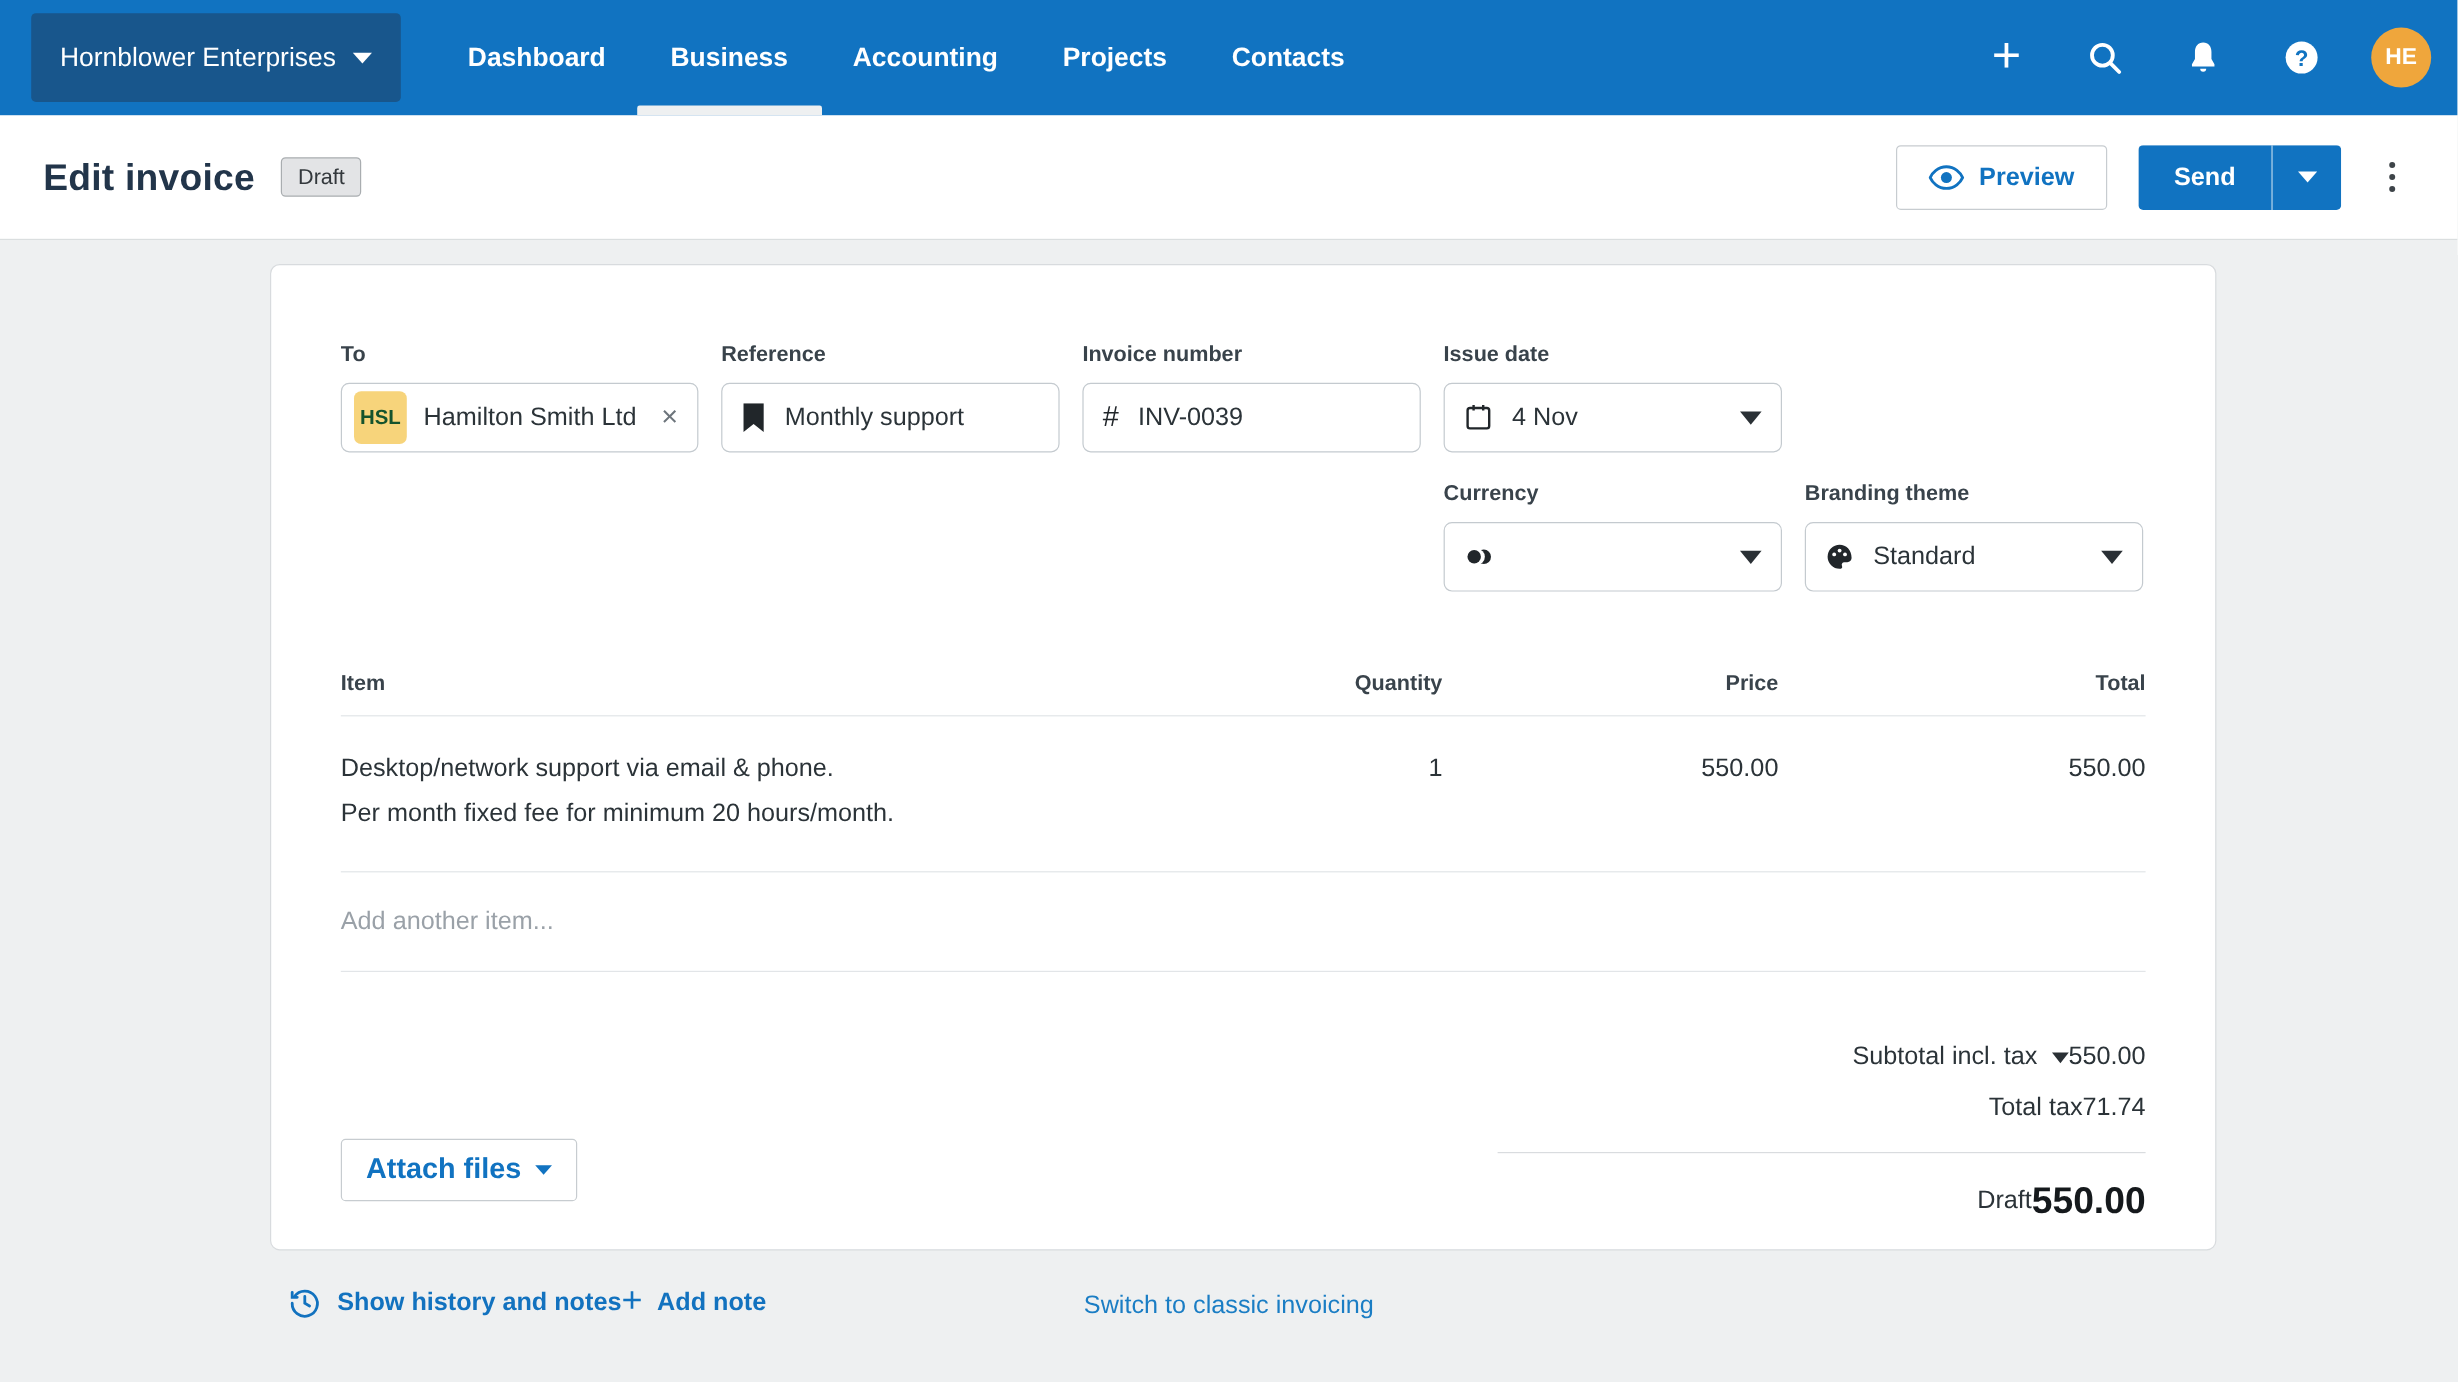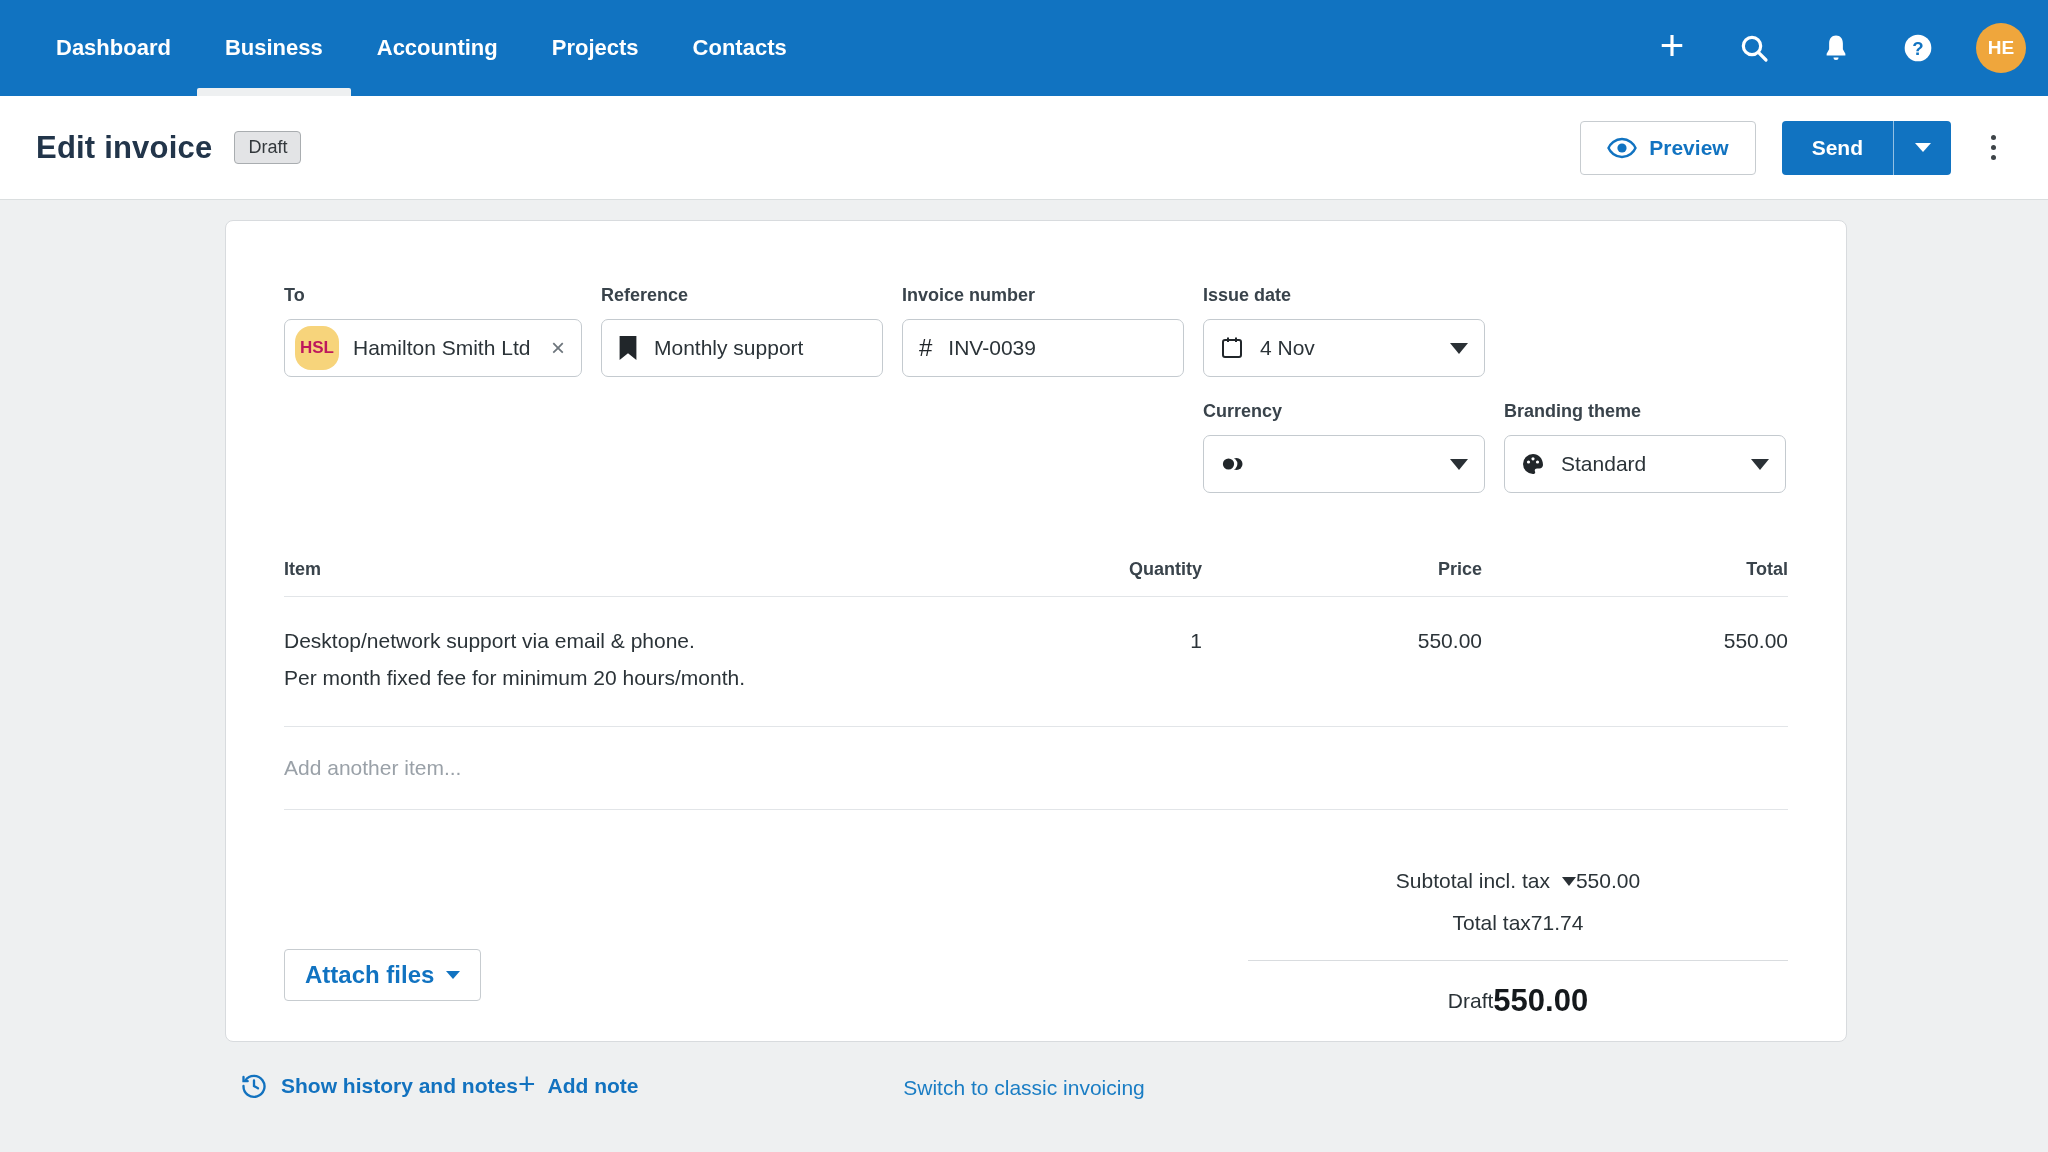--- a/index.html
+++ b/index.html
@@ -40,41 +40,41 @@
   
   .main { flex:1; position:relative; }
   .card { position:absolute; left:225px; top:20px; width:1622px; height:822px; background:#fff; border:1px solid #d8dbde;
           border-radius:8px; padding:64px 58px 0 58px; }
 
   .fields-grid { display:grid; grid-template-columns:298px 282px 282px 282px 282px; column-gap:19px; }
   .field label { display:block; font-size:18px; font-weight:700; color:#39434b; margin-bottom:13px; }
   .field-box { height:58px; border:1px solid #c4cacf; border-radius:7px; background:#fff; display:flex; align-items:center;
                padding:0 16px; font-size:21px; color:#2b3338; cursor:text; }
   .field-box .val { white-space:nowrap; }
-  .contact-chip { width:44px; height:44px; border-radius:16px; background:#f7d47b; color:#be185d; font-weight:700; font-size:17px;
+  .contact-chip { width:44px; height:44px; border-radius:6px; background:#f7d47b; color:#14532d; font-weight:700; font-size:17px;
                   display:flex; align-items:center; justify-content:center; margin:0 14px 0 -6px; flex-shrink:0; }
   .remove-x { margin-left:auto; color:#6d757c; font-size:24px; line-height:1; background:none; border:none; cursor:pointer; }
   .hash-glyph { font-size:24px; color:#21262a; font-weight:400; }
   .box-icon { flex-shrink:0; display:flex; align-items:center; justify-content:center; }
   .box-icon + .val, .hash-glyph + .val { margin-left:16px; }
   .box-caret { margin-left:auto; width:0; height:0; border-left:9px solid transparent; border-right:9px solid transparent; border-top:11px solid #2a3035; }
   .row2 { margin-top:24px; }
 
   
   .item-table { margin-top:66px; }
   .tgrid { display:grid; grid-template-columns:1fr 160px 280px 306px; }
   .tgrid .num { text-align:right; }
   .thead { font-size:18px; font-weight:700; color:#39434b; padding-bottom:16px; border-bottom:1px solid #e2e5e8; }
   .trow { padding:32px 0 36px 0; border-bottom:1px solid #e2e5e8; font-size:21px; color:#2b3338; }
   .trow .line2 { margin-top:13px; }
   .add-row { padding:29px 0; border-bottom:1px solid #e2e5e8; font-size:21px; color:#9aa1a8; cursor:text; }
 
   
   .totals { width:540px; margin-left:auto; margin-top:50px; }
-  .t-row { display:flex; justify-content:center; align-items:center; font-size:21px; color:#2b3338; padding:9px 0; }
+  .t-row { display:flex; justify-content:flex-end; align-items:center; font-size:21px; color:#2b3338; padding:9px 0; }
   .t-label-wrap { display:flex; align-items:center; gap:12px; cursor:pointer; }
   .t-caret { width:0; height:0; border-left:7px solid transparent; border-right:7px solid transparent; border-top:9px solid #2a3035; }
   .t-divider { border:none; border-top:1px solid #d9dcdf; margin:16px 0; }
   .t-total { padding:6px 0; }
   .t-total .t-total-value { font-size:31px; font-weight:700; color:#15191c; }
 
   .attach-btn { position:absolute; left:58px; bottom:40px; height:52px; background:#fff; border:1px solid #c7ccd0; border-radius:4px;
                 display:flex; align-items:center; gap:12px; padding:0 20px; color:#1173c1; font-size:24px; font-weight:700; cursor:pointer; }
   .attach-caret { width:0; height:0; border-left:7px solid transparent; border-right:7px solid transparent; border-top:8px solid #1173c1; }
 
@@ -86,20 +86,24 @@
   .addnote-plus { color:#1272bf; font-size:30px; font-weight:400; line-height:1; margin-top:-3px; }
   .addnote-link span.lbl { color:#1272bf; font-size:21px; font-weight:700; }
   .switch-link { position:absolute; left:50%; transform:translateX(-50%); top:4px; color:#1a7dc4; font-size:21px; text-decoration:none; cursor:pointer; background:none; border:none; }
 </style>
 </head>
 <body>
 
 <div class="screen">
 
   <header class="topnav">
+    <button class="org-btn">
+      <span>Hornblower Enterprises</span>
+      <i class="caret-down-sm"></i>
+    </button>
     <nav class="nav-items">
       <div class="nav-item">Dashboard</div>
       <div class="nav-item active">Business</div>
       <div class="nav-item">Accounting</div>
       <div class="nav-item">Projects</div>
       <div class="nav-item">Contacts</div>
     </nav>
     <div class="nav-right">
       <button class="icon-btn">
         <span class="plus-glyph">+</span>

